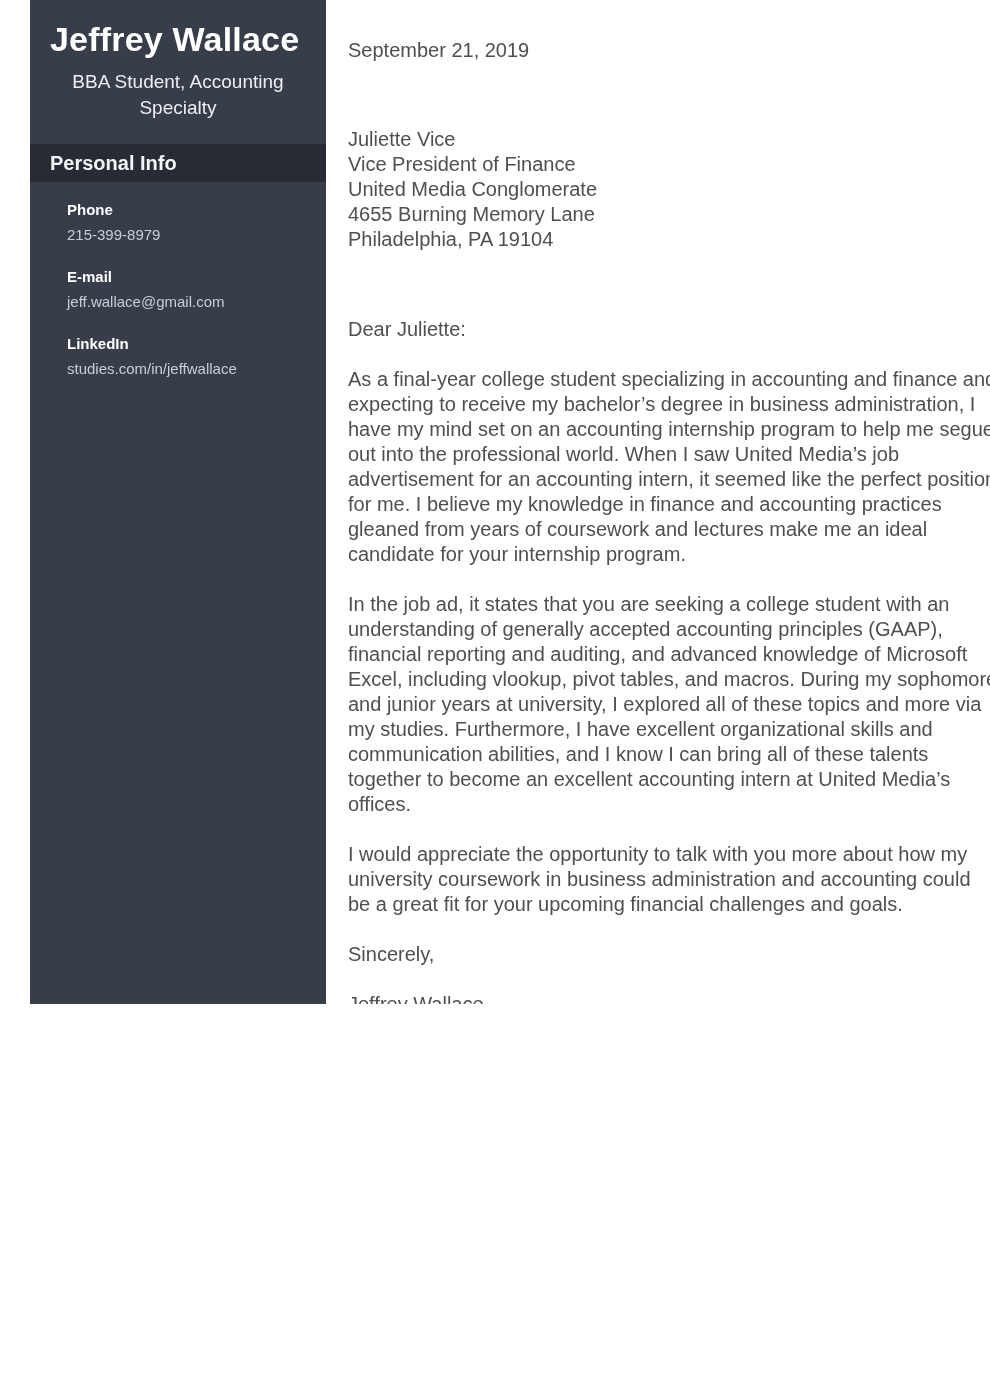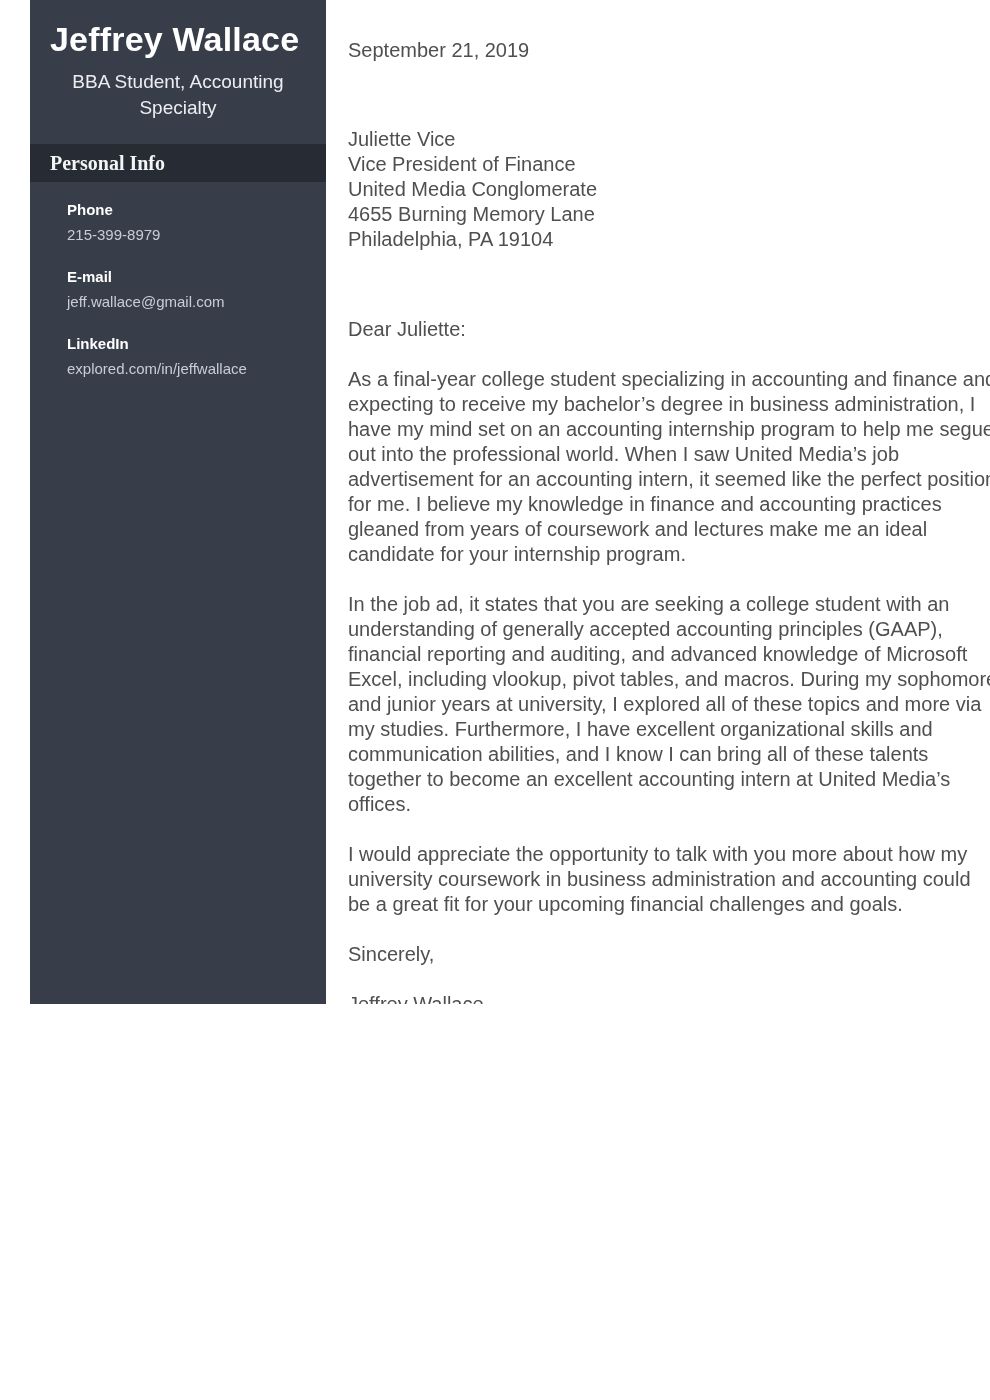--- a/index.html
+++ b/index.html
@@ -45,21 +45,20 @@
     text-align: center;
   }
   .section-band {
     margin-top: 23px;
     width: 100%;
     height: 38px;
     background: #262b34;
     display: flex;
     align-items: center;
     padding: 0 20px;
-    font-family: Liberation Serif, serif;
   }
   .section-band-title {
     font-size: 20px;
     font-weight: bold;
     color: #f4f5f7;
   }
   .contacts {
     padding: 15px 20px 0 37px;
   }
   .contact-item { margin-bottom: 17px; }
@@ -114,21 +113,21 @@
       <div class="contact-item">
         <span class="contact-label">Phone</span>
         <span class="contact-value">215-399-8979</span>
       </div>
       <div class="contact-item">
         <span class="contact-label">E-mail</span>
         <span class="contact-value">jeff.wallace@gmail.com</span>
       </div>
       <div class="contact-item">
         <span class="contact-label">LinkedIn</span>
-        <span class="contact-value">explored.com/in/jeffwallace</span>
+        <span class="contact-value">studies.com/in/jeffwallace</span>
       </div>
     </div>
   </aside>
 
   <main class="letter">
     <p class="letter-date">September 21, 2019</p>
 
     <div class="recipient-block">
       <p>Juliette Vice</p>
       <p>Vice President of Finance</p>

